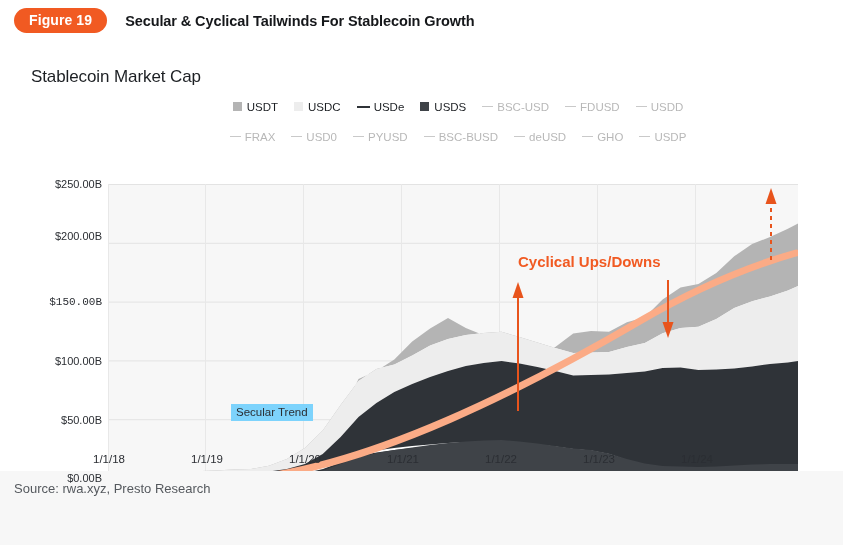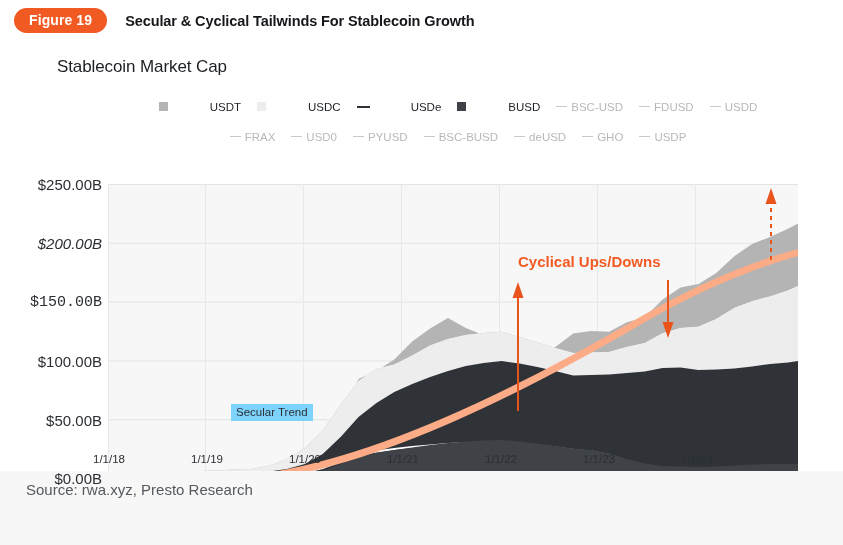--- a/index.html
+++ b/index.html
@@ -49,25 +49,24 @@
 
   
   .card {
     position: absolute;
     left: 0; top: 41px;
     width: 843px; height: 430px;
     background: #ffffff;
   }
   .chart-title {
     position: absolute;
-    left: 31px; top: 16px;
+    left: 31px; top: 26px;
     font-size: 17px;
     color: #1c1f23;
     letter-spacing: -0.1px;
-    margin-left: 26px;
   }
 
   
   .legend {
     position: absolute;
     left: 108px; top: 57px;
     width: 700px;
   }
   .legend-row {
     display: flex;
@@ -92,34 +91,34 @@
     width: 13px; height: 2px;
     margin-right: 4px;
     display: inline-block;
   }
   .legend-item .sw-line-thin {
     width: 11px; height: 1.5px;
     margin-right: 4px;
     display: inline-block;
     background: #c9c9c9;
   }
-  .lg-active { color: #1c1f23; gap: 37px; }
+  .lg-active { color: #1c1f23; }
   .lg-dim { color: #b8b8b8; }
 
   
   .plot-wrap {
     position: absolute;
     left: 0; top: 0;
     width: 843px; height: 430px;
     pointer-events: none;
   }
   .ylabel {
     position: absolute;
     right: 0;
-    font-size: 15px;
+    font-size: 11px;
     color: #2b2e33;
     text-align: right;
     white-space: nowrap;
     transform: translateY(-50%);
   }
   .ylabels-col {
     position: absolute;
     left: 22px; top: 0;
     width: 80px; height: 430px;
   }
@@ -152,22 +151,22 @@
     font-size: 11.5px;
     color: #2b2e33;
     background: #7dd3fc;
     padding: 2px 5px 3px 5px;
     white-space: nowrap;
   }
 
   
   .source {
     position: absolute;
-    left: 26px; top: 481px;
-    font-size: 15px;
+    left: 14px; top: 481px;
+    font-size: 13px;
     color: #55595e;
     white-space: nowrap;
   }
 </style>
 </head>
 <body>
 
 <div id="page">
 
   <div class="header">
@@ -188,21 +187,21 @@
           <div class="legend-item lg-active">
             <span class="sw-box" style="background: rgb(237, 237, 237);"></span>
             <span>USDC</span>
           </div>
           <div class="legend-item lg-active">
             <span class="sw-line" style="background: rgb(47, 51, 56);"></span>
             <span>USDe</span>
           </div>
           <div class="legend-item lg-active">
             <span class="sw-box" style="background: rgb(63, 67, 72);"></span>
-            <span>BUSD</span>
+            <span>USDS</span>
           </div>
           <div class="legend-item lg-dim">
             <span class="sw-line-thin" style="background: rgb(201, 201, 201);"></span>
             <span>BSC-USD</span>
           </div>
           <div class="legend-item lg-dim">
             <span class="sw-line-thin" style="background: rgb(201, 201, 201);"></span>
             <span>FDUSD</span>
           </div>
           <div class="legend-item lg-dim">
@@ -342,21 +341,21 @@
       </g>
 
       <g>
         <line x1="771" y1="219" x2="771" y2="157" stroke="#e8541c" stroke-width="2" stroke-dasharray="4 4"></line>
         <polygon points="771,147 765.5,163 776.5,163" fill="#e8541c"></polygon>
       </g>
     </svg>
 
     <div class="ylabels-col">
       <div class="ylabel" style="top:143px;">$250.00B</div>
-      <div class="ylabel" style="top:202px;font-style:italic;">$200.00B</div>
+      <div class="ylabel" style="top:195px;">$200.00B</div>
       <div class="ylabel" style="top:261px;font-family:Liberation Mono, monospace;">$150.00B</div>
       <div class="ylabel" style="top:320px;">$100.00B</div>
       <div class="ylabel" style="top:379px;text-align:right;">$50.00B</div>
       <div class="ylabel" style="top:437px;">$0.00B</div>
     </div>
 
     <div class="xlabels-row">
       <div class="xlabel" style="left:109px;">1/1/18</div>
       <div class="xlabel" style="left:207px;">1/1/19</div>
       <div class="xlabel" style="left:305px;">1/1/20</div>

